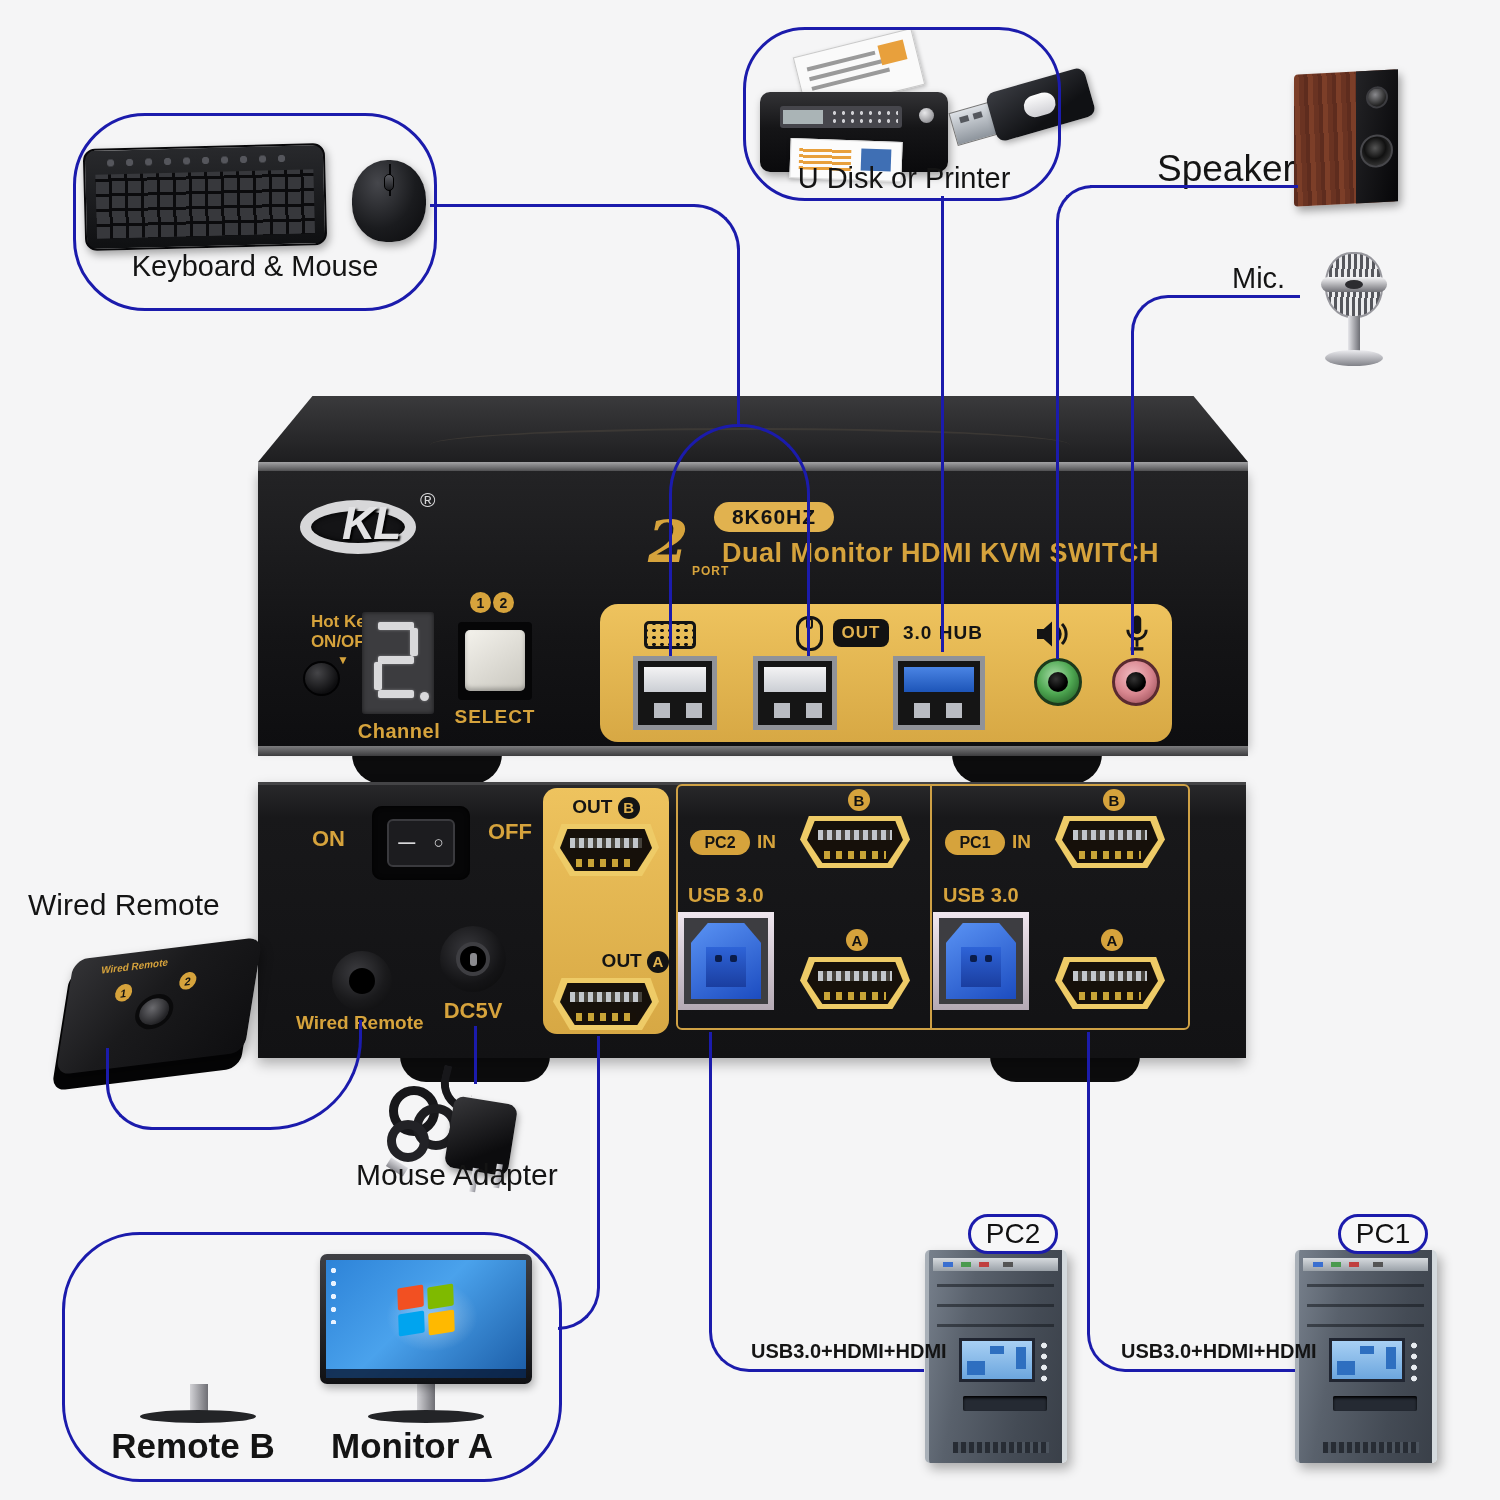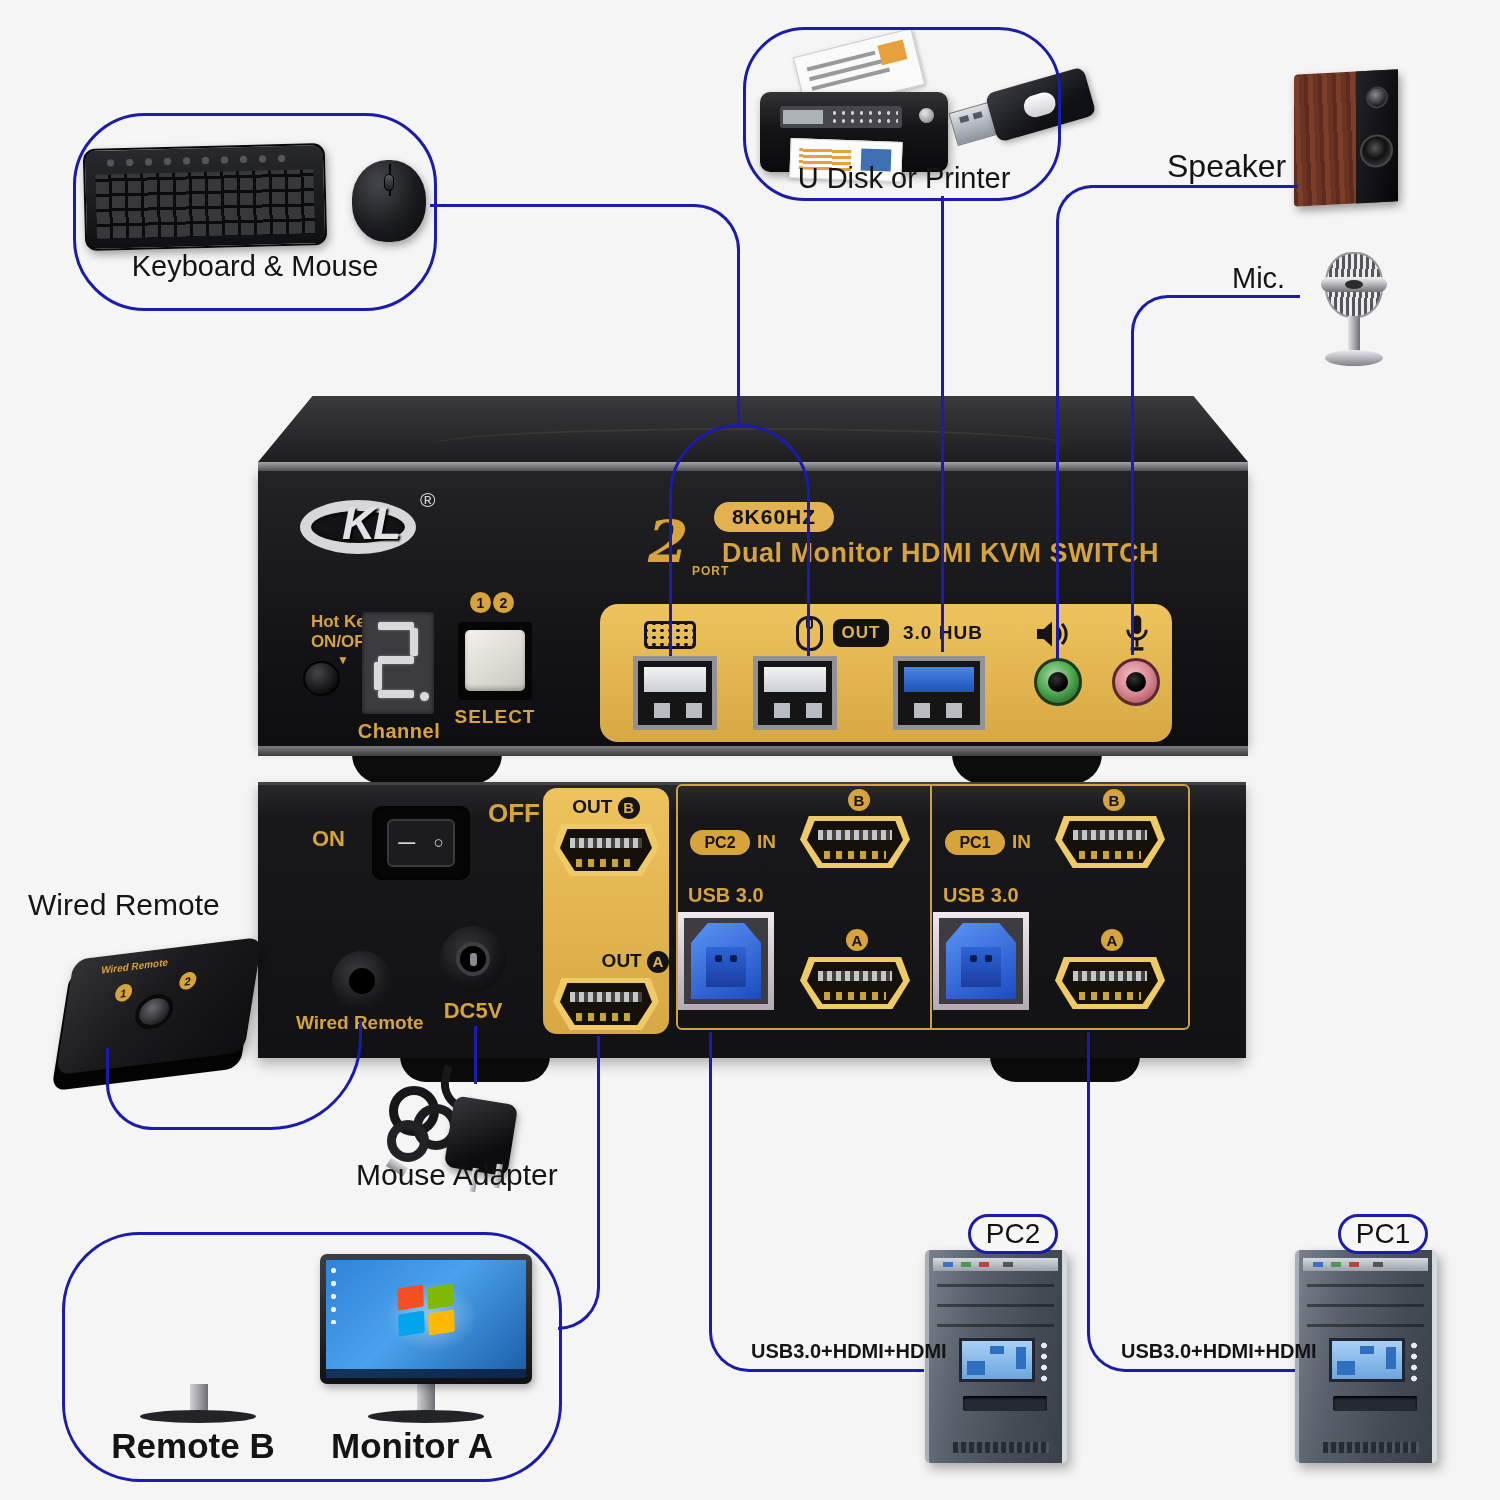--- a/index.html
+++ b/index.html
@@ -273,21 +273,21 @@
   <div class="crv" style="left:558px;top:1288px;width:42px;height:42px;border-right:3px solid var(--blue);border-bottom:3px solid var(--blue);border-bottom-right-radius:42px;"></div>
   <div class="ln lnv" style="left:709px;top:1032px;height:300px;"></div>
   <div class="crv" style="left:709px;top:1332px;width:44px;height:40px;border-left:3px solid var(--blue);border-bottom:3px solid var(--blue);border-bottom-left-radius:40px;"></div>
   <div class="ln lnh" style="left:750px;top:1369px;width:174px;"></div>
   <div class="ln lnv" style="left:1087px;top:1032px;height:302px;"></div>
   <div class="crv" style="left:1087px;top:1334px;width:44px;height:38px;border-left:3px solid var(--blue);border-bottom:3px solid var(--blue);border-bottom-left-radius:40px;"></div>
   <div class="ln lnh" style="left:1128px;top:1369px;width:167px;"></div>
 
   <div class="plabel" style="left:90px;top:250px;width:330px;text-align:center;font-size:29px;">Keyboard &amp; Mouse</div>
   <div class="plabel" style="left:770px;top:162px;width:268px;text-align:center;font-size:29px;">U Disk or Printer</div>
-  <div class="plabel" style="left:1157px;top:148px;font-size:32px;margin-left:10px;">Speaker</div>
+  <div class="plabel" style="left:1157px;top:148px;font-size:37px;">Speaker</div>
   <div class="plabel" style="left:1232px;top:262px;font-size:29px;">Mic.</div>
   <div class="plabel" style="left:28px;top:888px;font-size:30px;">Wired Remote</div>
   <div class="plabel" style="left:356px;top:1158px;font-size:30px;">Mouse Adapter</div>
   <div class="plabel" style="left:105px;top:1426px;width:176px;text-align:center;font-size:35px;font-weight:bold;">Remote B</div>
   <div class="plabel" style="left:322px;top:1426px;width:180px;text-align:center;font-size:35px;font-weight:bold;">Monitor A</div>
   <div class="plabel" style="left:751px;top:1340px;width:172px;text-align:center;font-size:20px;font-weight:bold;">USB3.0+HDMI+HDMI</div>
   <div class="plabel" style="left:1121px;top:1340px;width:172px;text-align:center;font-size:20px;font-weight:bold;">USB3.0+HDMI+HDMI</div>
   <div class="pill" style="left:968px;top:1214px;width:90px;height:40px;">
       <span>PC2</span>
     </div>
@@ -529,21 +529,21 @@
   <div class="foot" style="left:400px;top:1056px;width:150px;height:26px;"></div>
   <div class="foot" style="left:990px;top:1056px;width:150px;height:26px;"></div>
 
   <div class="abs goldtx" style="left:312px;top:826px;font-size:22px;z-index:12;">ON</div>
   <div class="rocker" style="z-index:12;">
     <div class="rk">
         <span>—</span>
         <span>○</span>
       </div>
   </div>
-  <div class="abs goldtx" style="left:488px;top:798px;font-size:26px;z-index:12;">OFF</div>
+  <div class="abs goldtx" style="left:488px;top:819px;font-size:22px;z-index:12;">OFF</div>
 
   <div class="goldpanel" style="left:543px;top:788px;width:126px;height:246px;border-radius:14px;z-index:12;">
     <div class="abs" style="left:0;top:8px;width:100%;text-align:center;font-size:19px;font-weight:800;color:#141414;">
       <span>OUT</span>
       <span class="cbadge dark">B</span>
     </div>
     <div class="hdmi" style="position:absolute;left:10px;top:36px;width:106px;height:52px;">
       <div class="sh"></div>
         <div class="cv"></div>
         <div class="pins"></div>

